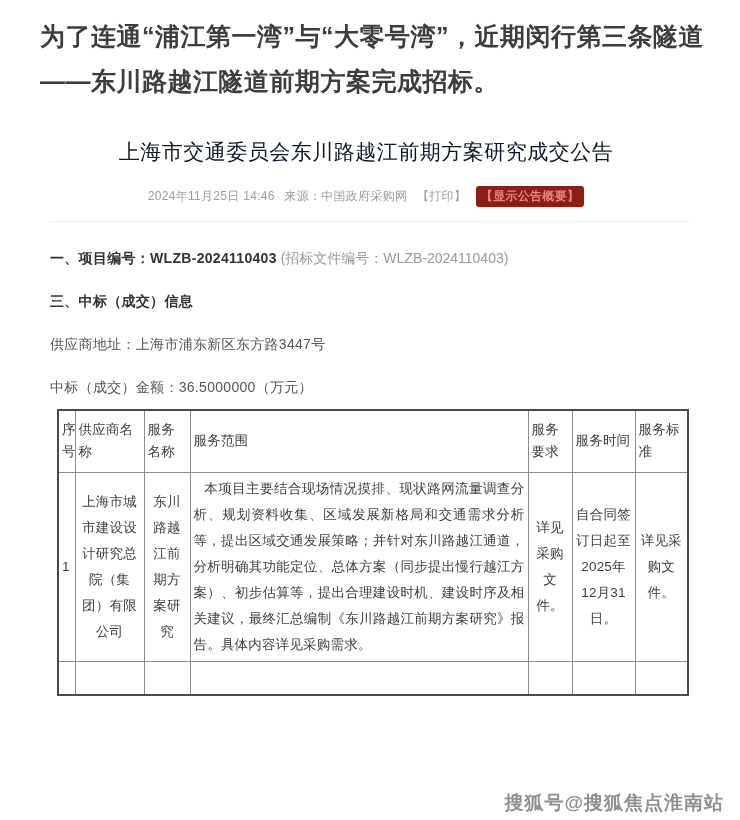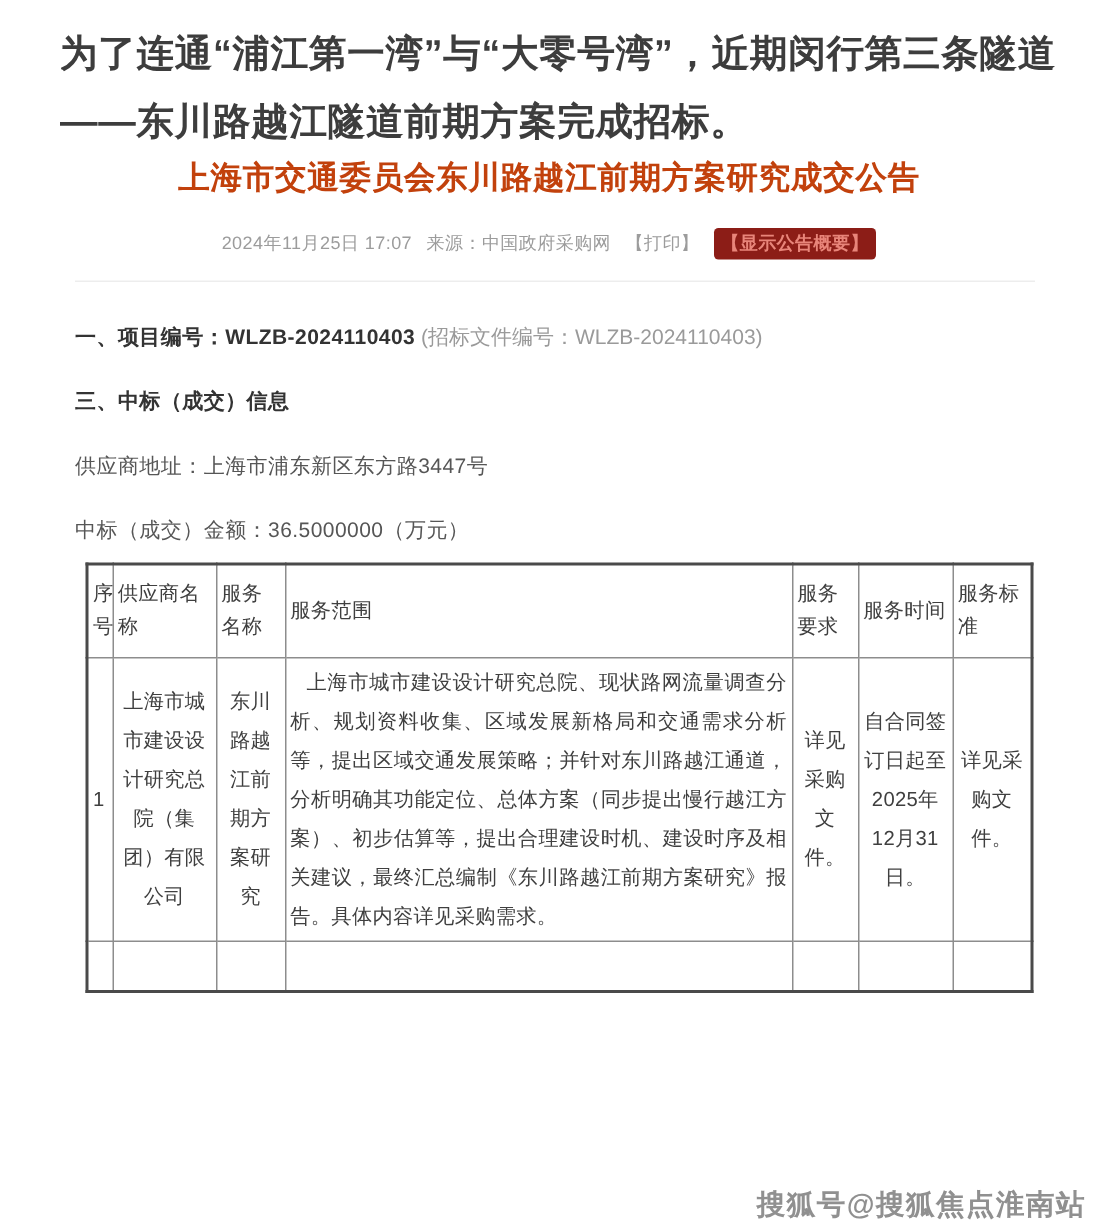--- a/index.html
+++ b/index.html
@@ -21,24 +21,25 @@
     margin: 14px 32px 0 40px;
     width: 672px;
     font-size: 25px;
     line-height: 45px;
     font-weight: 600;
     color: #3d3d3d;
     letter-spacing: 0.5px;
   }
   
   .doc-title {
+    margin-top: 34px;
     text-align: center;
     font-size: 21px;
-    font-weight: 700;
-    color: #c2410c;
+    font-weight: 400;
+    color: #0f172a;
     letter-spacing: 0.5px;
   }
   .meta {
     margin-top: 20px;
     text-align: center;
     font-size: 12px;
     color: #9c9c9c;
     letter-spacing: 0.3px;
   }
   .meta > span { margin: 0 3px; }
@@ -130,21 +131,21 @@
 </head>
 <body>
 
 <div class="page">
 
   <p class="lede">为了连通“浦江第一湾”与“大零号湾”，近期闵行第三条隧道——东川路越江隧道前期方案完成招标。</p>
 
   <h1 class="doc-title">上海市交通委员会东川路越江前期方案研究成交公告</h1>
 
   <div class="meta">
-    <span>2024年11月25日 17:07</span>
+    <span>2024年11月25日 14:46</span>
     <span>来源：中国政府采购网</span>
     <span class="print-link">【打印】</span>
     <span class="badge">【显示公告概要】</span>
   </div>
 
   <div class="divider"></div>
 
   <div class="sections">
     <p class="mt1"><span class="sec-bold">一、项目编号：WLZB-2024110403</span> <span class="sec-gray">(招标文件编号：WLZB-2024110403)</span></p>
     <p class="mt3 sec-bold">三、中标（成交）信息</p>
@@ -171,21 +172,21 @@
         <th>服务要求</th>
         <th>服务时间</th>
         <th>服务标准</th>
       </tr>
     </thead>
     <tbody>
       <tr class="data-row">
         <td class="c-seq">1</td>
         <td class="c-center">上海市城市建设设计研究总院（集团）有限公司</td>
         <td class="c-center">东川路越江前期方案研究</td>
-        <td class="c-scope">上海市城市建设设计研究总院、现状路网流量调查分析、规划资料收集、区域发展新格局和交通需求分析等，提出区域交通发展策略；并针对东川路越江通道，分析明确其功能定位、总体方案（同步提出慢行越江方案）、初步估算等，提出合理建设时机、建设时序及相关建议，最终汇总编制《东川路越江前期方案研究》报告。具体内容详见采购需求。</td>
+        <td class="c-scope">本项目主要结合现场情况摸排、现状路网流量调查分析、规划资料收集、区域发展新格局和交通需求分析等，提出区域交通发展策略；并针对东川路越江通道，分析明确其功能定位、总体方案（同步提出慢行越江方案）、初步估算等，提出合理建设时机、建设时序及相关建议，最终汇总编制《东川路越江前期方案研究》报告。具体内容详见采购需求。</td>
         <td class="c-center">详见采购文件。</td>
         <td class="c-center">自合同签订日起至2025年12月31日。</td>
         <td class="c-center">详见采购文件。</td>
       </tr>
       <tr class="empty-row">
         <td></td>
         <td></td>
         <td></td>
         <td></td>
         <td></td>

